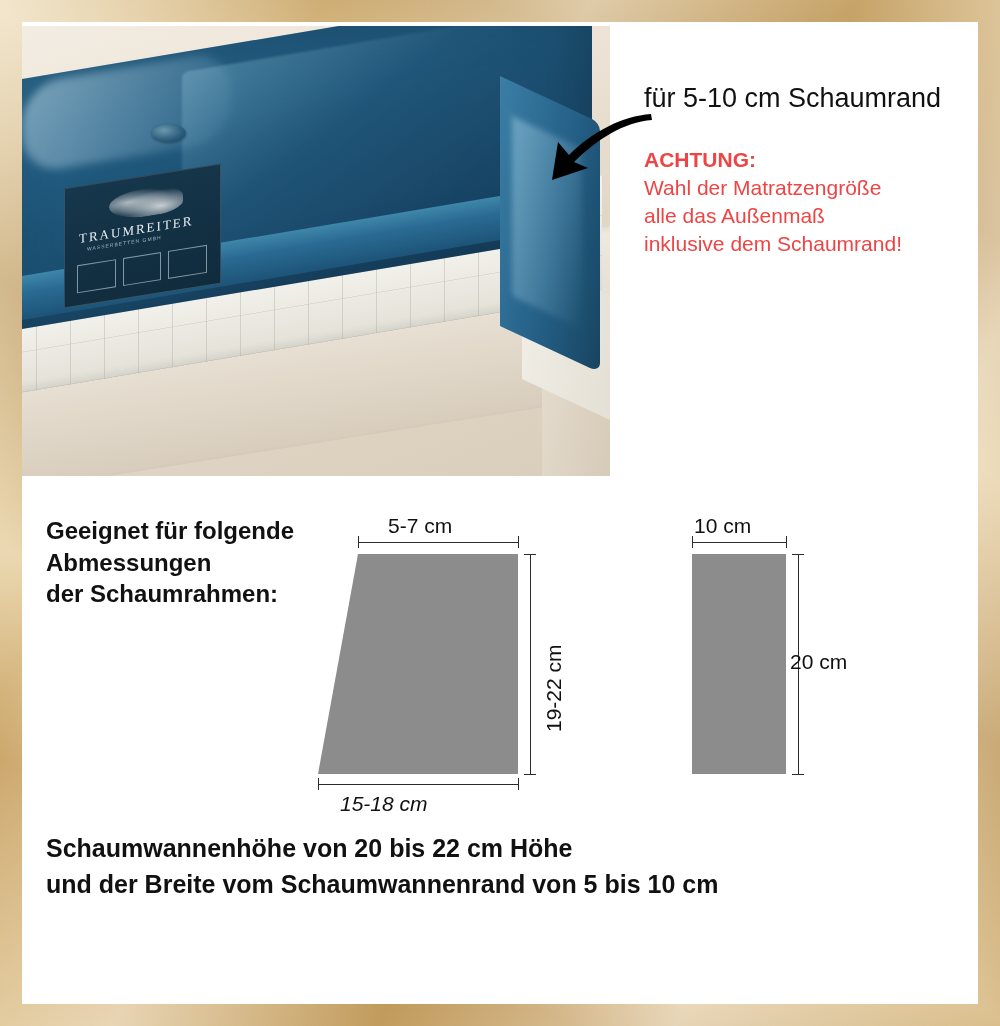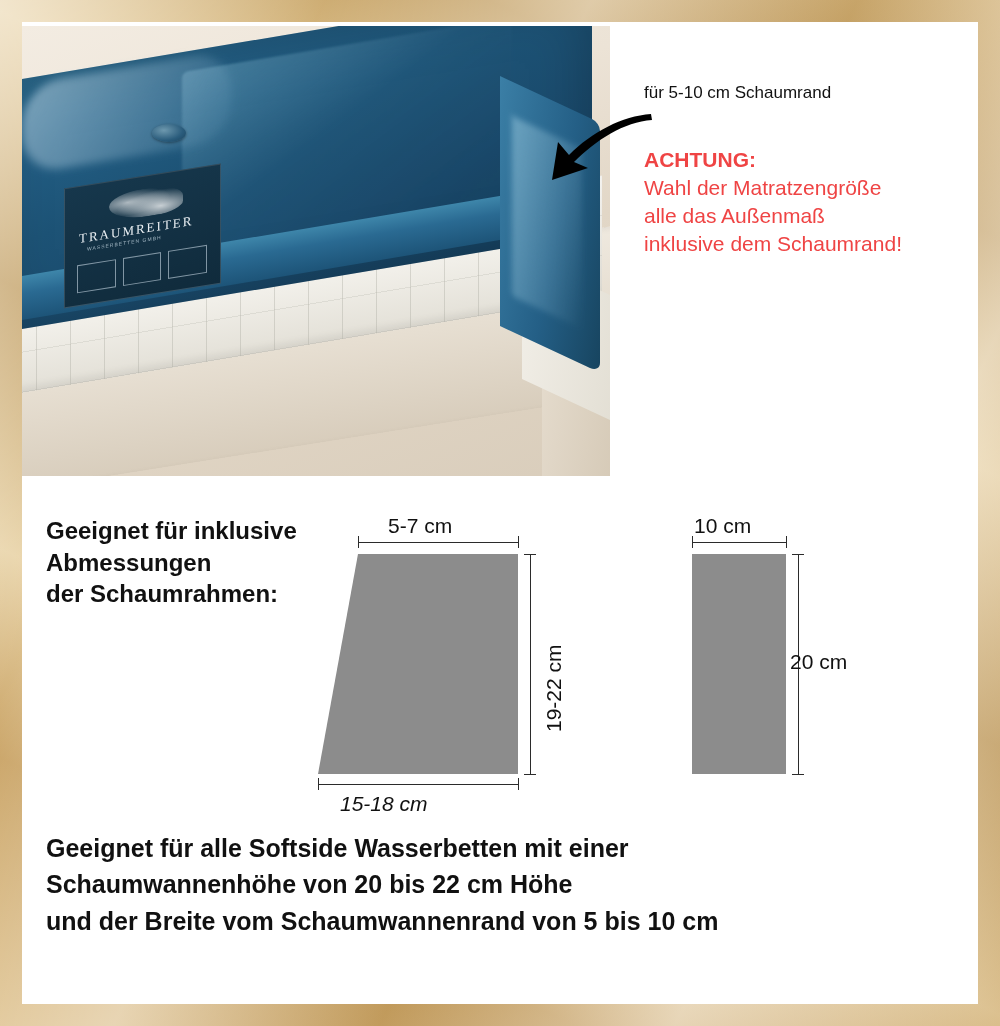--- a/index.html
+++ b/index.html
@@ -237,21 +237,21 @@
     width: 110px;
     height: 72px;
   }
 
   
   .note-top {
     position: absolute;
     left: 622px;
     top: 60px;
     width: 320px;
-    font-size: 17px;
+    font-size: 27px;
     color: #111;
     line-height: 1.25;
   }
   .warn {
     position: absolute;
     left: 622px;
     top: 124px;
     width: 330px;
     font-size: 21px;
     color: #ef4444;
@@ -365,21 +365,21 @@
     <div class="note-top">für 5-10 cm Schaumrand</div>
 
     <div class="warn">
       <div class="hd">ACHTUNG:</div>
       <div>Wahl der Matratzengröße</div>
       <div>alle das Außenmaß</div>
       <div><b>inklusive</b><span> dem Schaumrand!</span></div>
     </div>
 
     <div class="fits-title">
-      <div>Geeignet für inklusive</div>
+      <div>Geeignet für folgende</div>
       <div>Abmessungen</div>
       <div>der Schaumrahmen:</div>
     </div>
 
     <div class="shapeA"></div>
 
     <div class="dim-line" style="left:336px; top:520px; width:160px; height:1px;"></div>
     <div class="tick" style="left:336px; top:514px;"></div>
     <div class="tick" style="left:496px; top:514px;"></div>
     <div class="dim-label" style="left:366px; top:492px;">5-7 cm</div>
@@ -398,19 +398,18 @@
     <div class="dim-line" style="left:670px; top:520px; width:94px; height:1px;"></div>
     <div class="tick" style="left:670px; top:514px;"></div>
     <div class="tick" style="left:764px; top:514px;"></div>
     <div class="dim-label" style="left:672px; top:492px;">10 cm</div>
     <div class="dim-line" style="left:776px; top:532px; width:1px; height:220px;"></div>
     <div class="dim-line" style="left:770px; top:532px; width:12px; height:1px;"></div>
     <div class="dim-line" style="left:770px; top:752px; width:12px; height:1px;"></div>
     <div class="dim-label" style="left:768px; top:628px;">20 cm</div>
 
     <div class="bottom">
-      <div>Geeignet für alle Softside Wasserbetten mit einer</div>
       <div>Schaumwannenhöhe von 20 bis 22 cm Höhe</div>
       <div> und der Breite vom Schaumwannenrand von 5 bis 10 cm</div>
     </div>
 
   </div>
 </div>
 
 </body></html>

